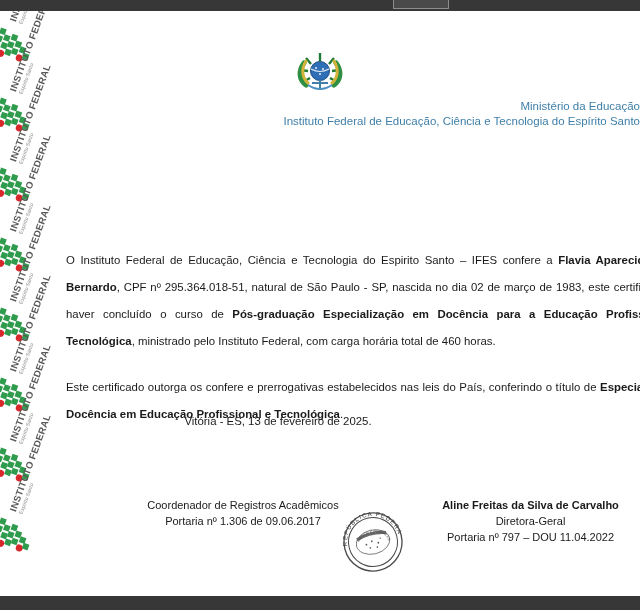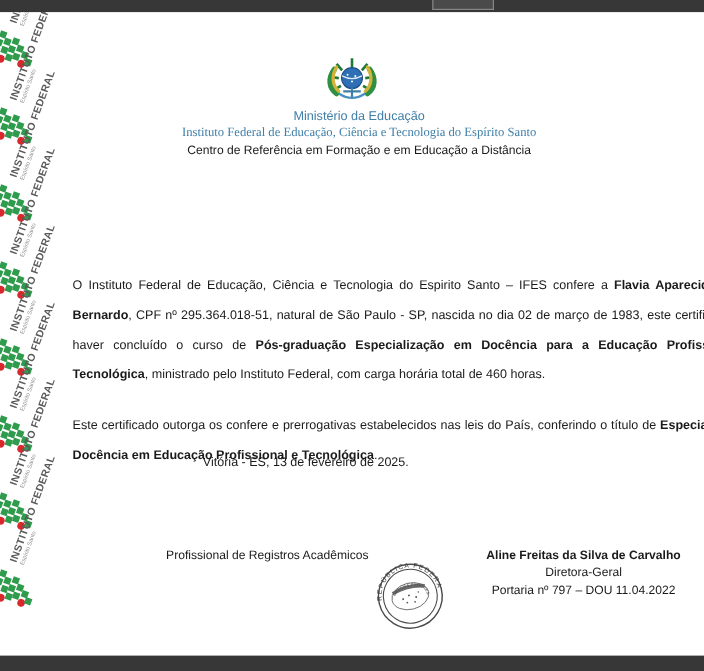--- a/index.html
+++ b/index.html
@@ -108,33 +108,32 @@
   }
 
   #crest {
     margin: 38px auto 0 auto;
     width: 52px; height: 46px;
     position: relative;
   }
   #crest svg { display: block; }
 
   .head-line {
-    text-align: center;
+    text-align: right;
     line-height: 15px;
     padding-left: 13px;
   }
   #org-ministry {
     color: #3f7fa8;
     font-size: 11.5px;
     margin-top: 4px;
   }
   #org-institute {
     color: #3f7fa8;
     font-size: 11.5px;
-    font-family: Liberation Serif, serif;
   }
   #org-center {
     color: #1a1a1a;
     font-size: 11px;
     margin-top: 1px;
   }
 
   #title-certificado {
     text-align: center;
     font-size: 31px;
@@ -243,35 +242,35 @@
 
           <path d="M26 31 L26 41" stroke="#3f7fa8" stroke-width="2" fill="none"></path>
           <path d="M18 34 L34 34" stroke="#3f7fa8" stroke-width="2" fill="none"></path>
           <path d="M14 36 Q26 44 38 36" stroke="#4a90c2" stroke-width="2" fill="none"></path>
         </g>
       </svg>
     </div>
 
     <div class="head-line" id="org-ministry">Ministério da Educação</div>
     <div class="head-line" id="org-institute">Instituto Federal de Educação, Ciência e Tecnologia do Espírito Santo</div>
-    <div class="head-line" id="org-center">Centro de Referência em Formação e em Educação a Distância</div>
 
 
     <div id="body-block">
       <p class="body-para" id="para-1"><span>O Instituto Federal de Educação, Ciência e Tecnologia do Espirito Santo – IFES confere a </span><b>Flavia Aparecida Seles Bernardo</b><span>, CPF nº 295.364.018-51, natural de São Paulo - SP, nascida no dia 02 de março de 1983, este certificado por haver concluído o curso de </span><b>Pós-graduação Especialização em Docência para a Educação Profissional e Tecnológica</b><span>, ministrado pelo Instituto Federal, com carga horária total de 460 horas.</span></p>
 
       <p class="body-para" id="para-2"><span>Este certificado outorga os confere e prerrogativas estabelecidos nas leis do País, conferindo o título de </span><b>Especialista em Docência em Educação Profissional e Tecnológica</b><span>.</span></p>
     </div>
 
     <div id="date-line">Vitória - ES, 13 de fevereiro de 2025.</div>
 
     <div id="signature-area">
 
       <div class="sig-block" id="sig-left">
-        <div>Profissional de Registros Acadêmicos</div>
+        <div>Coordenador de Registros Acadêmicos</div>
+        <div>Portaria nº 1.306 de 09.06.2017</div>
       </div>
 
       <div id="official-stamp">
         <svg width="78" height="78" viewBox="0 0 78 78">
           <g transform="rotate(-14 39 39)">
             <circle cx="39" cy="39" r="29" fill="none" stroke="#4a4a4a" stroke-width="1.3"></circle>
             <circle cx="39" cy="39" r="24.5" fill="none" stroke="#4a4a4a" stroke-width="1"></circle>
             <ellipse cx="39" cy="39" rx="17" ry="12" fill="none" stroke="#6a6a6a" stroke-width="0.8"></ellipse>
             <path d="M24 33 Q39 28 54 33" fill="none" stroke="#6a6a6a" stroke-width="3.2"></path>
             <circle cx="32" cy="40" r="0.9" fill="#5a5a5a"></circle>

